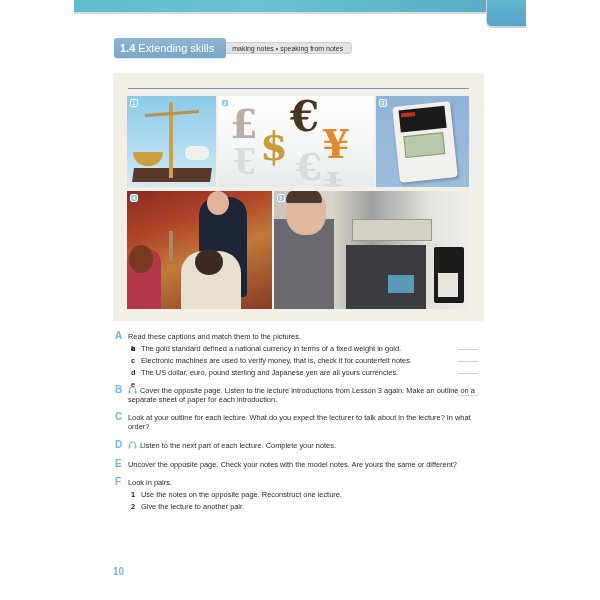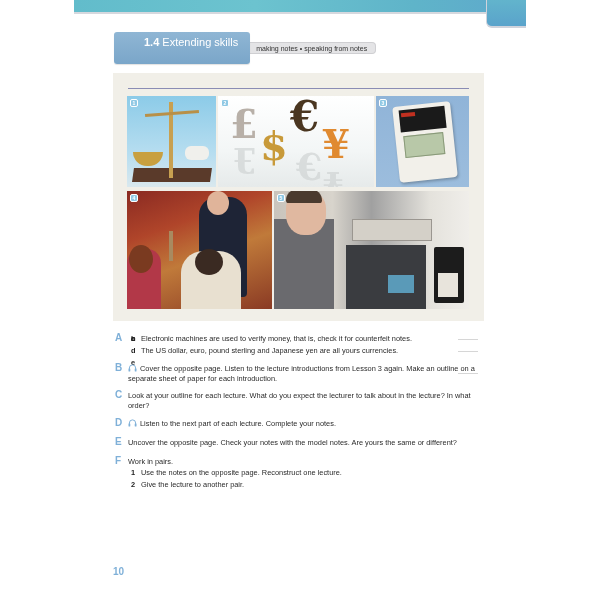--- a/index.html
+++ b/index.html
@@ -15,22 +15,22 @@
     position: absolute; left: 486px; top: 0; width: 40px; height: 28px;
     background: linear-gradient(180deg, #62b4cc 0%, #5aa3cb 100%);
     border-bottom-left-radius: 6px;
     border-bottom: 2px solid #cfd3dc;
     border-left: 1px solid #cfd3dc;
   }
 
   .lesson-header { position: absolute; left: 114px; top: 38px; height: 20px; display: flex; align-items: center; }
   .lesson-pill {
     background: linear-gradient(180deg, #8fb6d4 0%, #7aa6c9 100%);
-    color: #ffffff; font-size: 11px; height: 32px; line-height: 20px;
-    padding: 0 12px 0 30px; border-radius: 3px; position: relative; z-index: 2;
+    color: #ffffff; font-size: 11px; height: 20px; line-height: 20px;
+    padding: 0 12px 0 6px; border-radius: 3px; position: relative; z-index: 2;
     box-shadow: 0 1px 1px rgba(0,0,0,0.12);
   }
   .lesson-pill .num { font-weight: bold; }
   .lesson-sub {
     background: #e4e4e6; color: #333; font-size: 7px; height: 12px; line-height: 12px;
     padding: 0 8px; border-radius: 0 4px 4px 0; margin-left: -2px;
     border: 1px solid #cfcfd2; border-left: none;
   }
 
   .image-panel {
@@ -176,27 +176,29 @@
     <div class="p5-head"></div>
     <div class="p5-hair"></div>
     <div class="badge">5</div>
   </div>
 </div>
 
 <div class="exercises">
 
   <div class="ex" style="margin-bottom:0;">
     <span class="ex-letter">A</span>
+    <span class="ex-body">Read these captions and match them to the pictures.</span>
     <div class="sub-list">
       <div class="sub-item">
         <span class="marker">a</span>
         <span class="answer-blank" style="top:5px;"></span>
       </div>
       <div class="sub-item">
         <span class="marker">b</span>
+        <span>The gold standard defined a national currency in terms of a fixed weight in gold.</span>
         <span class="answer-blank" style="top:5px;"></span>
       </div>
       <div class="sub-item">
         <span class="marker">c</span>
         <span>Electronic machines are used to verify money, that is, check it for counterfeit notes.</span>
         <span class="answer-blank" style="top:5px;"></span>
       </div>
       <div class="sub-item">
         <span class="marker">d</span>
         <span>The US dollar, euro, pound sterling and Japanese yen are all yours currencies.</span>
@@ -236,21 +238,21 @@
     </span><span>Listen to the next part of each lecture. Complete your notes.</span>
   </div>
 
   <div class="ex" style="margin-top:9px;">
     <span class="ex-letter">E</span>
     <span class="ex-body">Uncover the opposite page. Check your notes with the model notes. Are yours the same or different?</span>
   </div>
 
   <div class="ex" style="margin-top:9px;">
     <span class="ex-letter">F</span>
-    <span class="ex-body">Work in pairs.</span>
+    <span class="ex-body">Look in pairs.</span>
     <div class="sub-list">
       <div class="sub-item">
         <span class="marker">1</span>
         <span>Use the notes on the opposite page. Reconstruct one lecture.</span>
       </div>
       <div class="sub-item">
         <span class="marker">2</span>
         <span>Give the lecture to another pair.</span>
       </div>
     </div>

